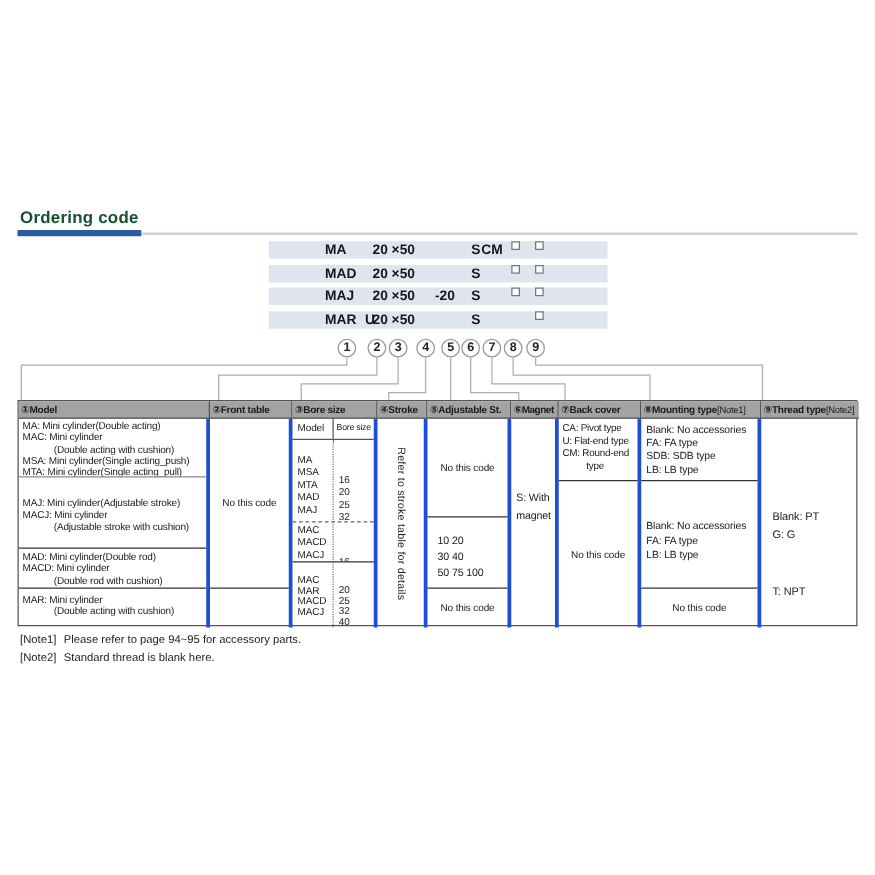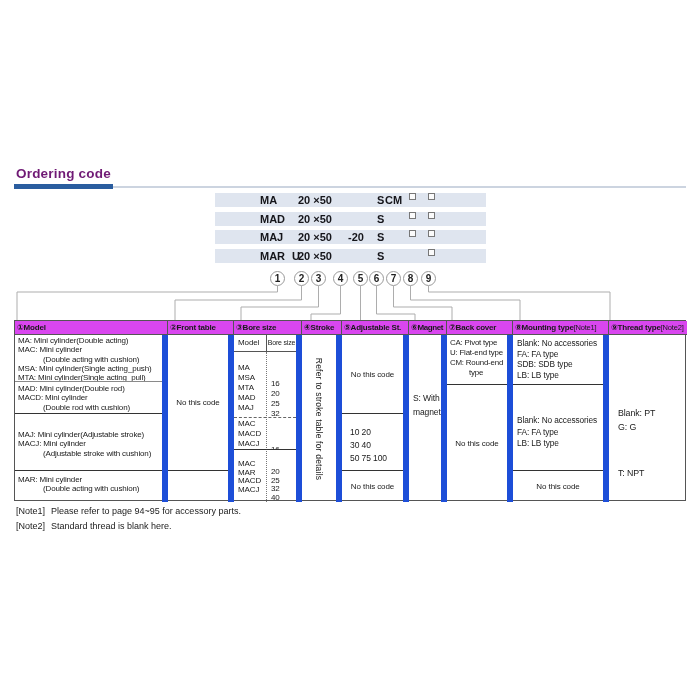--- a/index.html
+++ b/index.html
@@ -6,21 +6,21 @@
   html,body { background:#ffffff; }
   .page {
     position:relative; width:700px; height:700px; margin:0 auto;
     background:#ffffff; overflow:hidden;
     font-family:"Liberation Sans","DejaVu Sans",sans-serif;
     color:#1a1a1a;
   }
   
   .title {
     position:absolute; left:16px; top:166px;
-    font-size:13.5px; font-weight:bold; color:#701a75; letter-spacing:.2px;
+    font-size:13.5px; font-weight:bold; color:#14532d; letter-spacing:.2px;
   }
   .title-rule {
     position:absolute; left:14px; top:186px; width:672px; height:2px;
     background:#ccd4e0;
   }
   .title-accent {
     position:absolute; left:14px; top:184px; width:99px; height:5px;
   }
   
   .crow {
@@ -45,28 +45,28 @@
     border:1px solid #9a9a9a; border-radius:50%; background:#fff;
     font-size:10px; line-height:13px; text-align:center; color:#222; font-weight:600;
   }
   .connectors { position:absolute; left:0; top:0; }
   
   .otable {
     position:absolute; left:14px; top:320px; width:672px; height:181px;
     border:1px solid #555; font-size:8px; letter-spacing:-0.1px;
   }
   .th {
-    position:absolute; top:0; height:14px; background:#d946ef;
+    position:absolute; top:0; height:14px; background:#a3a3a3;
     border-right:1px solid #555; border-bottom:1px solid #555;
     font-weight:bold; line-height:13px; padding-left:2px; white-space:nowrap;
     letter-spacing:-0.2px; overflow:hidden;
   }
   .th:last-of-type { border-right:none; }
   .hnote { font-weight:normal; font-size:7.5px; }
-  .col { position:absolute; top:14px; height:167px; border-right:6px solid #1d4ed8; }
+  .col { position:absolute; top:14px; height:167px; border-right:3px solid #1d4ed8; }
   .col-last { border-right:none; }
   .sec { position:relative; width:100%; overflow:hidden; }
   .bb-dark   { border-bottom:1px solid #333; }
   .bb-light  { border-bottom:1px solid #8a8a8a; }
   .bb-dash   { border-bottom:1px dashed #666; }
   .ln { line-height:9.3px; padding-left:3px; white-space:nowrap; }
   .ind { padding-left:28px; }
   .cc { display:flex; align-items:center; justify-content:center; text-align:center; }
   
   .bsubhead { height:17px; border-bottom:1px solid #555; position:relative; }
@@ -169,29 +169,29 @@
     <div class="th" style="left:594px;width:78px;border-right:none;"><span>⑨</span><span>Thread type</span><span class="hnote">[Note2]</span></div>
 
     <div class="col" style="left:0;width:153px;letter-spacing:-0.15px;">
       <div class="sec bb-light" style="height:47px;padding-top:1px;">
         <div class="ln">MA: Mini cylinder(Double acting)</div>
         <div class="ln">MAC: Mini cylinder</div>
         <div class="ln ind">(Double acting with cushion)</div>
         <div class="ln">MSA: Mini cylinder(Single acting_push)</div>
         <div class="ln">MTA: Mini cylinder(Single acting_pull)</div>
       </div>
+      <div class="sec bb-dark" style="height:57px;padding-top:16px;">
+        <div class="ln">MAJ: Mini cylinder(Adjustable stroke)</div>
+        <div class="ln">MACJ: Mini cylinder</div>
+        <div class="ln ind">(Adjustable stroke with cushion)</div>
+      </div>
       <div class="sec bb-dark" style="height:32px;padding-top:2px;">
         <div class="ln">MAD: Mini cylinder(Double rod)</div>
         <div class="ln">MACD: Mini cylinder</div>
         <div class="ln ind">(Double rod with cushion)</div>
-      </div>
-      <div class="sec bb-dark" style="height:57px;padding-top:16px;">
-        <div class="ln">MAJ: Mini cylinder(Adjustable stroke)</div>
-        <div class="ln">MACJ: Mini cylinder</div>
-        <div class="ln ind">(Adjustable stroke with cushion)</div>
       </div>
       <div class="sec" style="height:31px;padding-top:4px;">
         <div class="ln">MAR: Mini cylinder</div>
         <div class="ln ind">(Double acting with cushion)</div>
       </div>
     </div>
 
     <div class="col" style="left:153px;width:66px;">
       <div class="sec cc bb-dark" style="height:136px;">No this code</div>
     </div>

